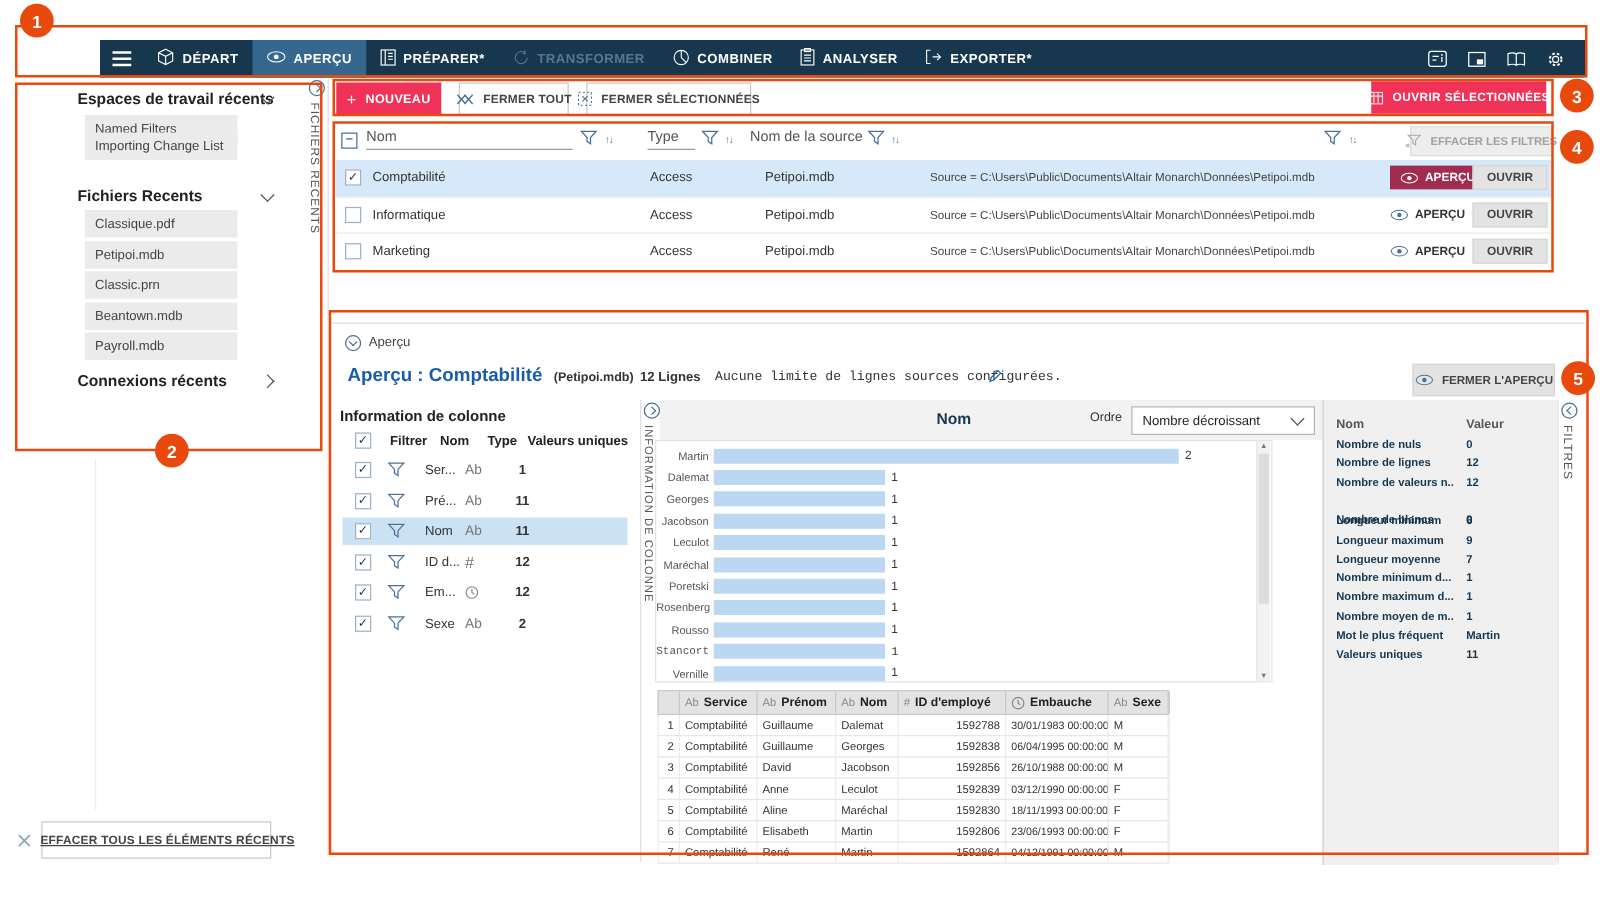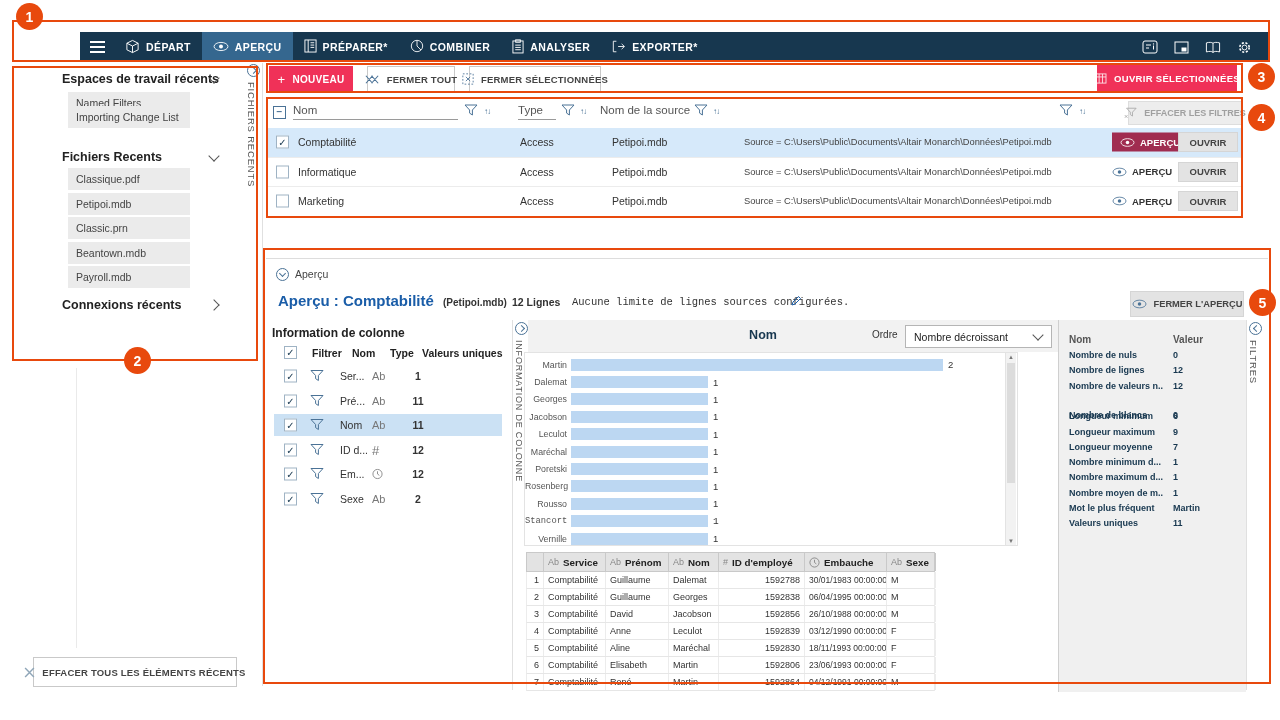--- a/index.html
+++ b/index.html
@@ -122,20 +122,26 @@
             </svg></span>
           <span>APERÇU</span>
         </div>
         <div class="tb-item">
           <span><svg width="13" height="14" viewBox="0 0 14 15">
               <rect x="1" y="1" width="12" height="13" fill="none" stroke="currentColor"></rect>
               <path d="M4.5 1v13M7 4h4M7 6.5h4M7 9h4" stroke="currentColor" fill="none"></path>
             </svg></span>
           <span>PRÉPARER*</span>
         </div>
+        <div class="tb-item disabled">
+          <span><svg width="14" height="14" viewBox="0 0 16 16">
+              <path d="M13.5 8a5.5 5.5 0 1 1-2-4.2M11 1.5l.8 2.8-2.8.5" fill="none" stroke="currentColor"></path>
+            </svg></span>
+          <span>TRANSFORMER</span>
+        </div>
         <div class="tb-item">
           <span><svg width="14" height="14" viewBox="0 0 16 16">
               <circle cx="8" cy="8" r="6.5" fill="none" stroke="currentColor"></circle>
               <path d="M8 1.5V8l4.6 4.6" fill="none" stroke="currentColor"></path>
             </svg></span>
           <span>COMBINER</span>
         </div>
         <div class="tb-item">
           <span><svg width="12" height="15" viewBox="0 0 13 16">
               <rect x="1" y="2" width="11" height="13" fill="none" stroke="currentColor"></rect>
@@ -200,21 +206,21 @@
   <div class="abs side-head" style="left:62px;top:298px;">Connexions récents</div>
   <span class="abs chev right" style="left:210px;top:301px;"></span>
 
   <div class="abs divider-v" style="left:76px;top:368px;height:280px;background:#EAEAEA;"></div>
 
   <div class="abs circ-ico" style="left:247px;top:64px;">
       <i style="transform:rotate(-45deg);"></i>
     </div>
   <div class="abs vtab" style="left:246px;top:82px;">FICHIERS RECENTS</div>
 
-  <div class="abs btn ghost" style="left:33px;top:657px;width:204px;height:30px;">
+  <div class="abs btn ghost" style="left:33px;top:657px;width:184px;height:30px;text-decoration:underline;">
     <span style="display:flex;">
         <svg width="11" height="11" viewBox="0 0 10 10">
           <path d="M1 1l8 8M9 1L1 9" stroke="#8FA6B8" stroke-width="1.3" fill="none"></path>
         </svg>
       </span>
     <span>EFFACER TOUS LES ÉLÉMENTS RÉCENTS</span>
   </div>
 
   <div class="abs divider-v" style="left:262px;top:63px;height:623px;"></div>
 

